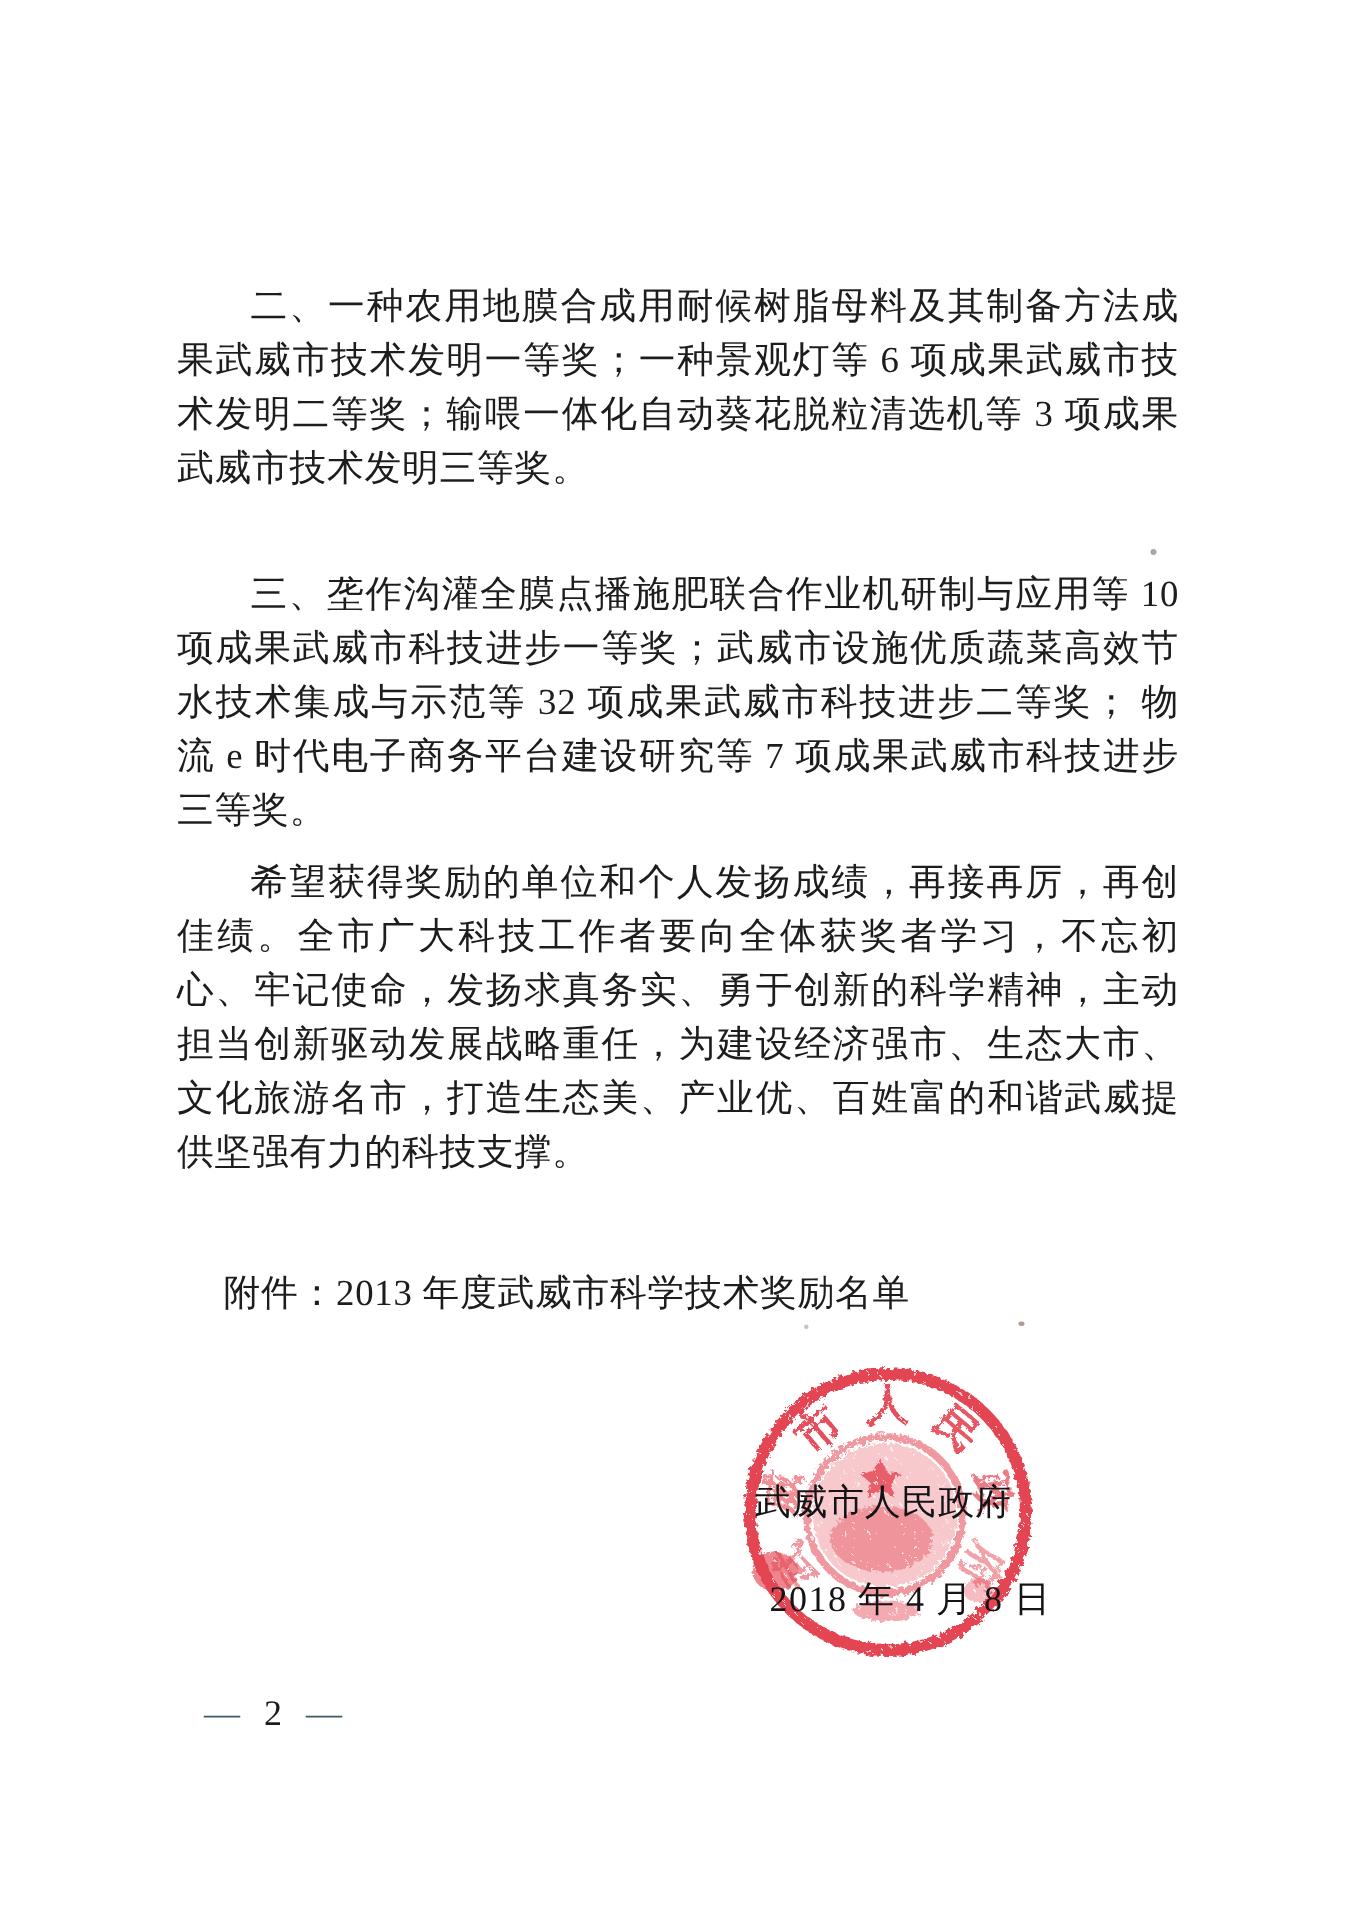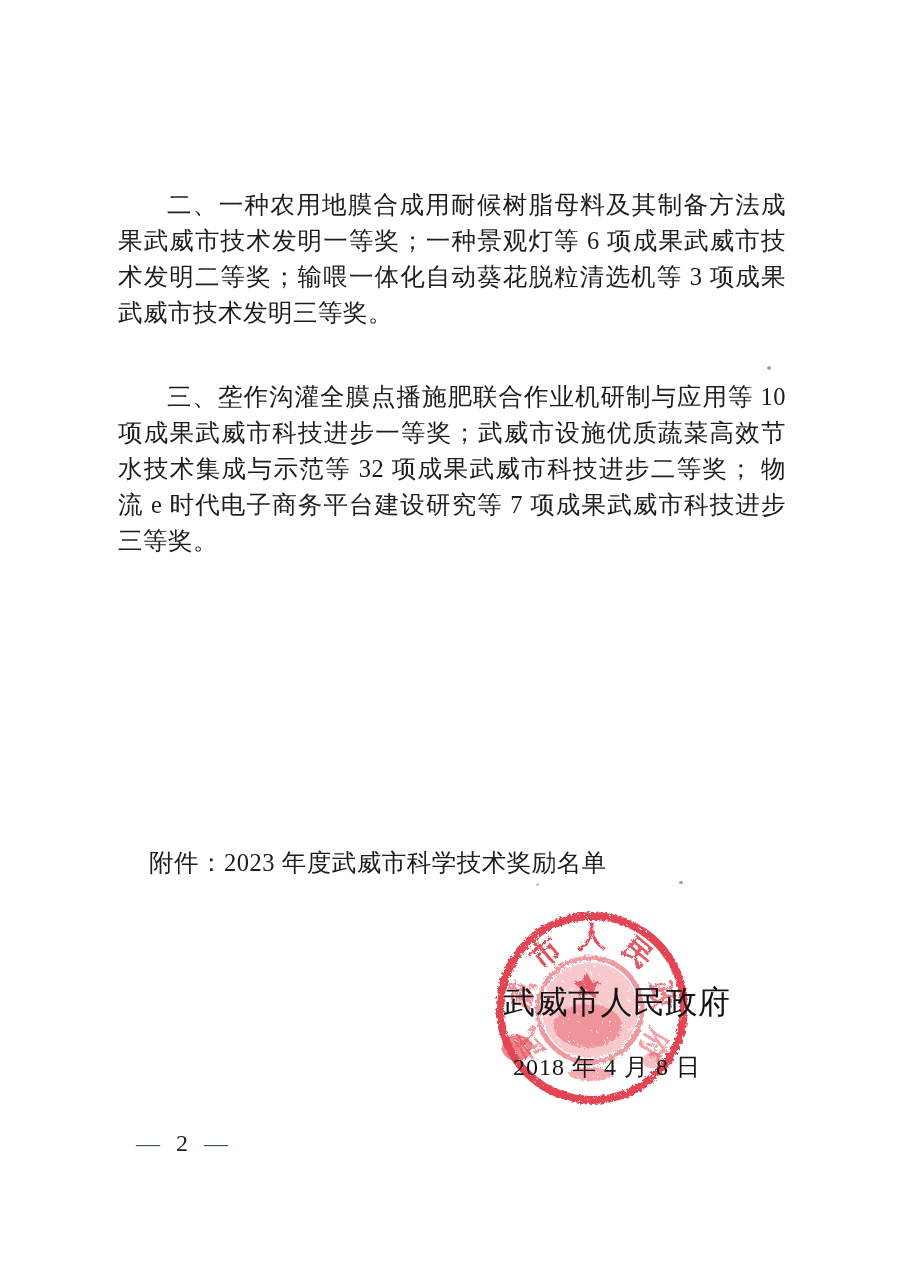--- a/index.html
+++ b/index.html
@@ -38,21 +38,21 @@
     line-height: 48px;
     text-indent: 31px;
     letter-spacing: 0.5px;
     color: #1d1d1f;
   }
   .sig-org {
     position: absolute;
     left: 503px;
     top: 988px;
     margin: 0;
-    font-size: 32px;
+    font-size: 24px;
     line-height: 28px;
     letter-spacing: 0.5px;
     color: #141416;
     z-index: 3;
   }
   .sig-date {
     position: absolute;
     left: 497px;
     top: 1037px;
     margin: 16px;
@@ -90,22 +90,23 @@
   .speck-b { left: 679px; top: 881px; width: 4px; height: 3px; background: #9a6a66; opacity: .7; }
   .speck-c { left: 536px; top: 883px; width: 3px; height: 3px; background: #9b9b9b; opacity: .6; }
 </style>
 </head>
 <body>
 
 <div class="page">
 
   <p class="body-par par-1">二、一种农用地膜合成用耐候树脂母料及其制备方法成果武威市技术发明一等奖；一种景观灯等 6 项成果武威市技术发明二等奖；输喂一体化自动葵花脱粒清选机等 3 项成果武威市技术发明三等奖。</p>
   <p class="body-par par-2">三、垄作沟灌全膜点播施肥联合作业机研制与应用等 10 项成果武威市科技进步一等奖；武威市设施优质蔬菜高效节水技术集成与示范等 32 项成果武威市科技进步二等奖； 物流 e 时代电子商务平台建设研究等 7 项成果武威市科技进步三等奖。</p>
+  <p class="body-par par-3">希望获得奖励的单位和个人发扬成绩，再接再厉，再创佳绩。全市广大科技工作者要向全体获奖者学习，不忘初心、牢记使命，发扬求真务实、勇于创新的科学精神，主动担当创新驱动发展战略重任，为建设经济强市、生态大市、文化旅游名市，打造生态美、产业优、百姓富的和谐武威提供坚强有力的科技支撑。</p>
 
-  <p class="attachment">附件：2023 年度武威市科学技术奖励名单</p>
+  <p class="attachment">附件：2013 年度武威市科学技术奖励名单</p>
 
   <svg class="seal" viewBox="0 0 204 204" xmlns="http://www.w3.org/2000/svg">
     <defs>
       <filter id="stamp" x="-25%" y="-25%" width="150%" height="150%">
         <feTurbulence type="fractalNoise" baseFrequency="0.32" numOctaves="3" seed="7" result="n"></feTurbulence>
         <feColorMatrix in="n" type="luminanceToAlpha" result="na"></feColorMatrix>
         <feComponentTransfer in="na" result="mask">
           <feFuncA type="discrete" tableValues="0 0.35 1 1 1 1"></feFuncA>
         </feComponentTransfer>
         <feComposite in="SourceGraphic" in2="mask" operator="in" result="comp"></feComposite>

